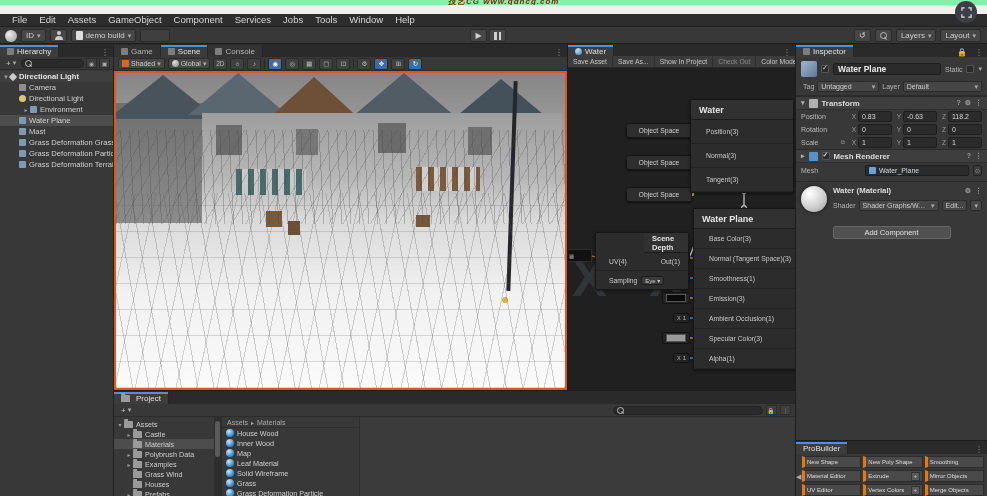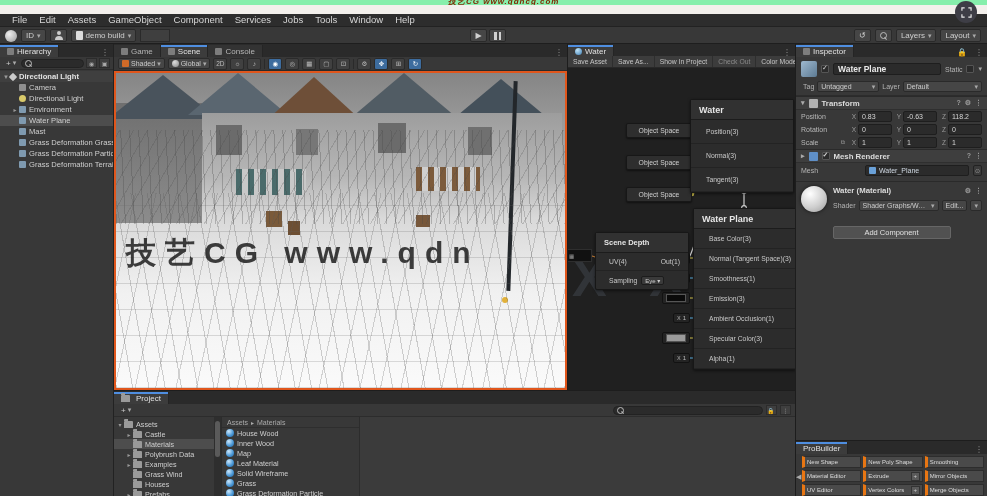--- a/index.html
+++ b/index.html
@@ -248,21 +248,21 @@
         <div class="h-row" style="padding-left: 11px;">
           <span class="h-arrow"></span>
           <span class="h-ic cam"></span>
           <span>Camera</span>
         </div>
         <div class="h-row" style="padding-left: 11px;">
           <span class="h-arrow"></span>
           <span class="h-ic light"></span>
           <span>Directional Light</span>
         </div>
-        <div class="h-row" style="padding-left: 11px;">
+        <div class="h-row" style="padding-left: 22px;">
           <span class="h-arrow">▸</span>
           <span class="h-ic cube"></span>
           <span>Environment</span>
         </div>
         <div class="h-row selected" style="padding-left: 11px;">
           <span class="h-arrow"></span>
           <span class="h-ic cube"></span>
           <span>Water Plane</span>
         </div>
         <div class="h-row" style="padding-left: 11px;">
@@ -345,21 +345,20 @@
       <div class="vp-shape" style="left:352px;top:54px;width:24px;height:28px;background:#707070;"></div>
       <div class="vp-shape" style="left:120px;top:96px;width:70px;height:26px;background:repeating-linear-gradient(90deg,#4a6b6b 0 6px,#c8c8c8 6px 12px);"></div>
       <div class="vp-shape" style="left:300px;top:94px;width:64px;height:24px;background:repeating-linear-gradient(90deg,#7c5b3c 0 6px,#cfcfcf 6px 12px);"></div>
       <div class="vp-shape" style="left:150px;top:138px;width:16px;height:16px;background:#7a5a3a;"></div>
       <div class="vp-shape" style="left:172px;top:148px;width:12px;height:14px;background:#6d4f33;"></div>
       <div class="vp-shape" style="left:300px;top:142px;width:14px;height:12px;background:#77573a;"></div>
       <div class="vp-shape" style="left:394px;top:8px;width:4px;height:210px;background:#23272b;transform:rotate(2deg);"></div>
       <div class="vp-shape" style="left:386px;top:224px;width:6px;height:6px;border-radius:50%;background:#e2b13a;"></div>
       <div class="wire-layer2"></div>
       <div class="wire-layer"></div>
-      <div class="sv-wm">技艺CG www.qdn</div>
     </div>
   </div>
 
   <div class="panel" id="graph">
     <div class="tabbar">
       <div class="tab active">
           <span style="width:7px;height:7px;border-radius:50%;background:radial-gradient(circle at 35% 30%,#bfe3f7,#3f7fb5);"></span>
           <span>Water</span>
         </div>
       <span class="dots">⋮</span>
@@ -454,21 +453,21 @@
             <div class="chip">
               <div class="swatch" style="background: rgb(154, 154, 154);"></div>
             </div>
           </div>
           <div class="chip-slot">
             <div class="chip"><b>X</b>1</div>
           </div>
         </div>
 
       <div class="node" style="left:27px;top:164px;width:94px;">
-        <div class="node-title" style="font-size:7.5px;">Scene Depth</div>
+        <div class="node-title" style="font-size:7.5px;margin-left:48px;">Scene Depth</div>
         <div class="sd-row">
             <span>UV(4)</span>
             <span class="sd-out">Out(1)</span>
           </div>
         <div class="sd-row" style="border-bottom:none;">
             <span>Sampling</span>
             <span class="sd-dd"><span>Eye</span> ▾</span>
           </div>
       </div>
       <div class="cut-node">▦</div>

